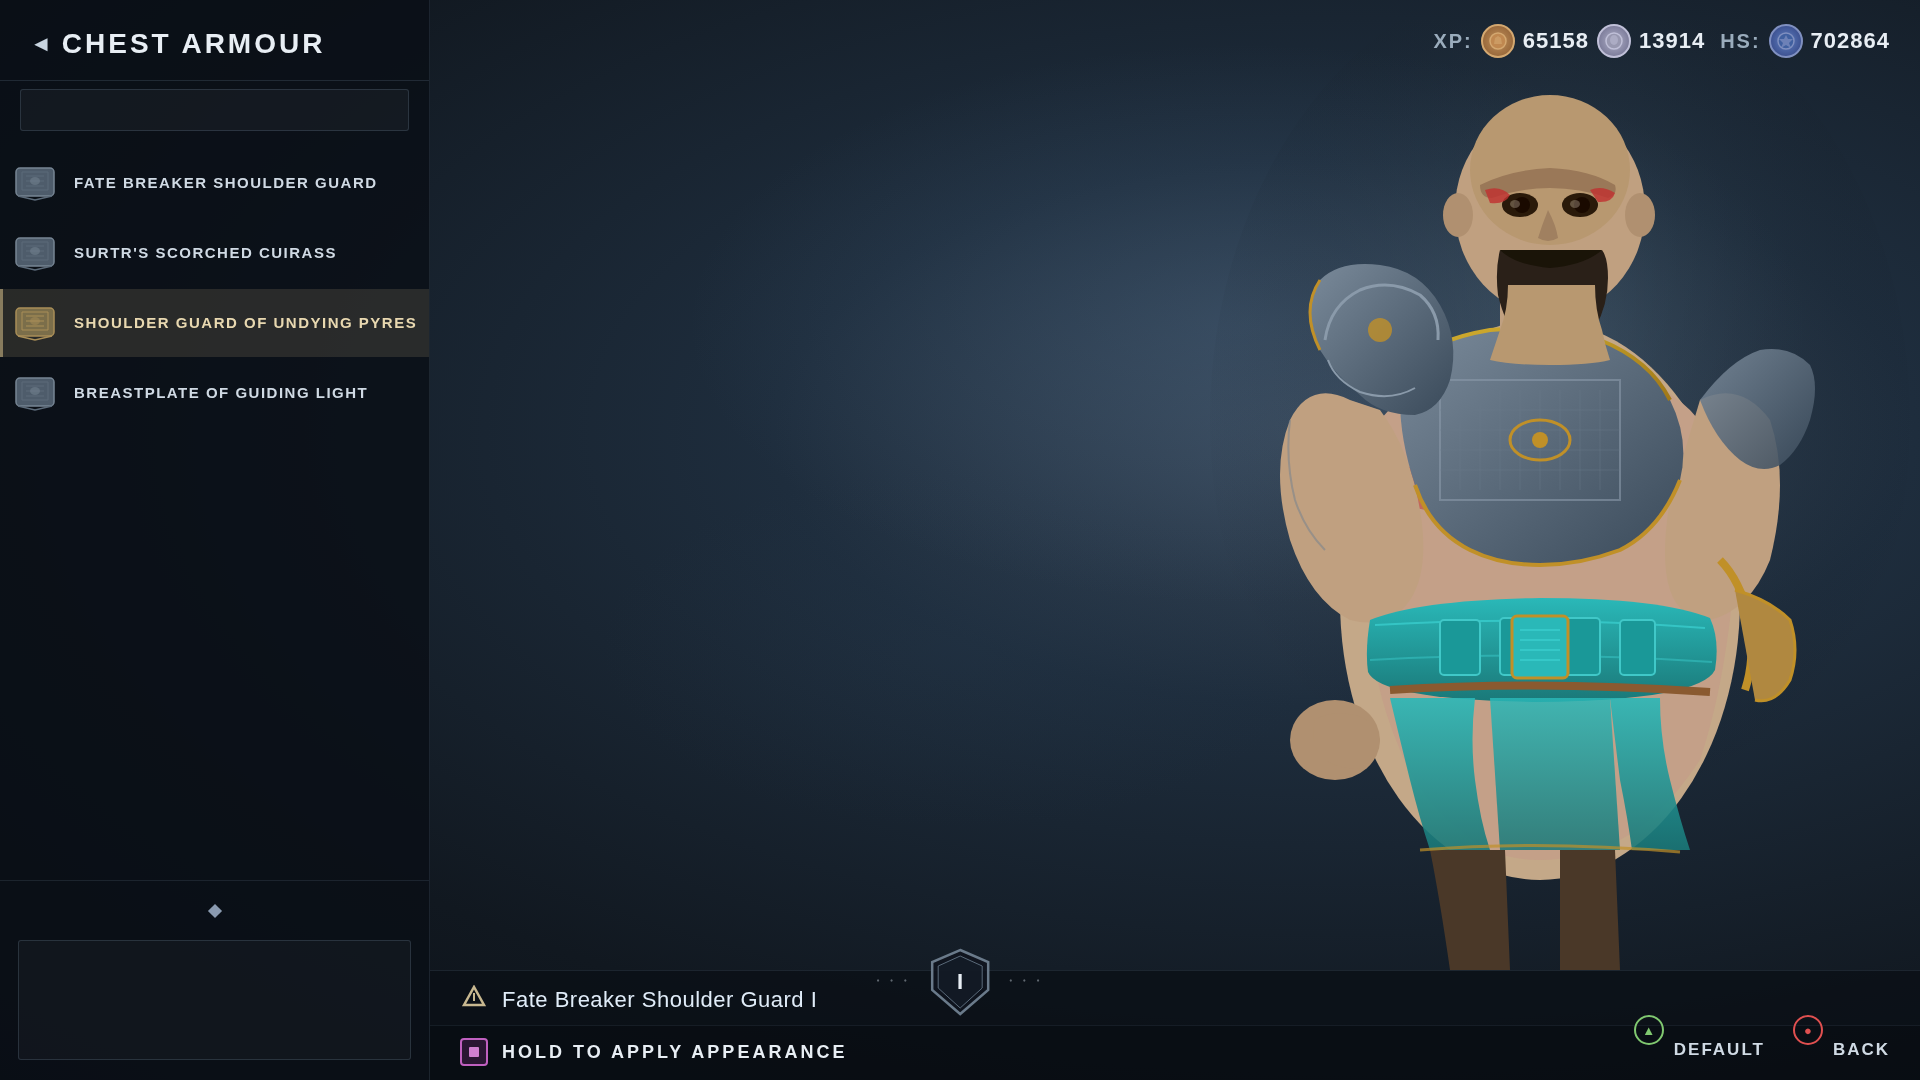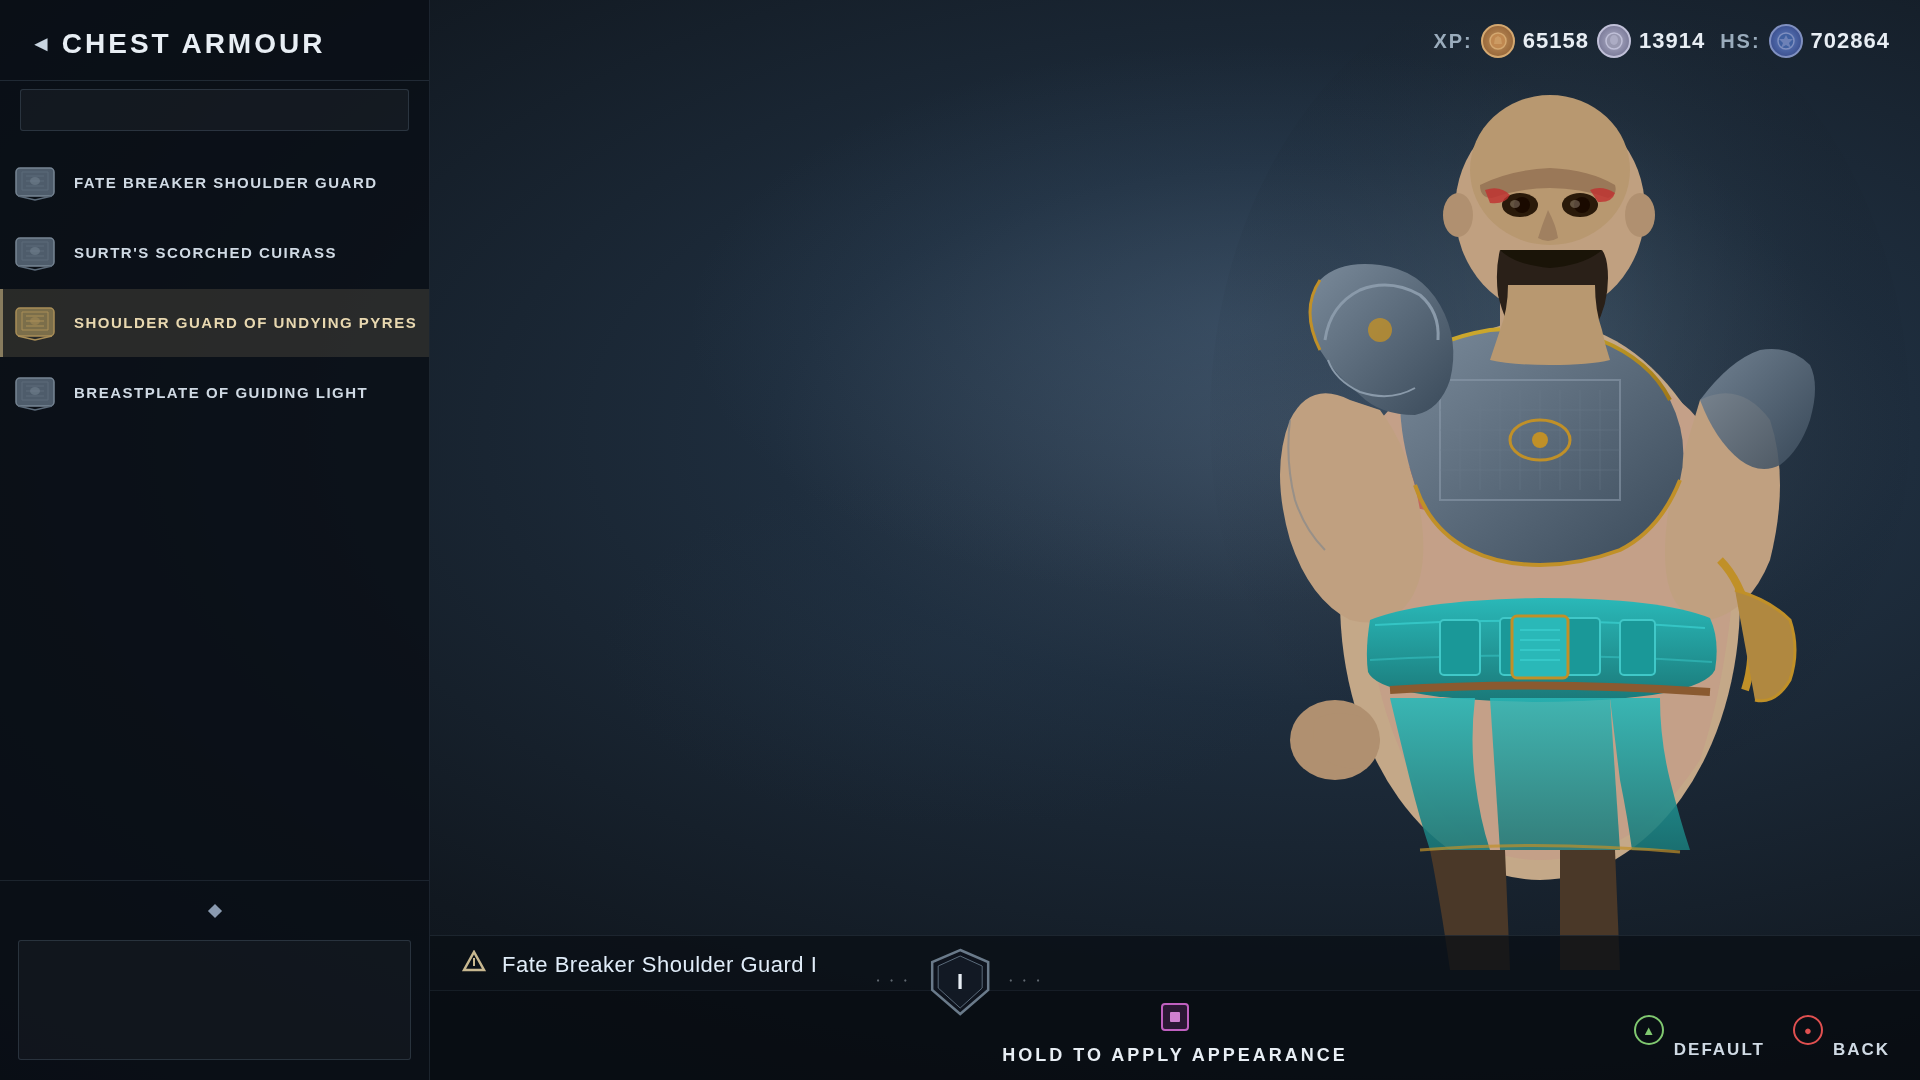--- a/index.html
+++ b/index.html
@@ -246,21 +246,20 @@
       letter-spacing: 0.5px;
     }
 
     .action-bar {
       background: rgba(8, 12, 18, 0.88);
       padding: 12px 30px 14px;
       display: flex;
       align-items: center;
       gap: 14px;
       border-top: 1px solid rgba(100,120,140,0.15);
-      flex-direction: column;
     }
 
     .action-button-icon {
       width: 28px;
       height: 28px;
       border: 2px solid #c060c0;
       border-radius: 4px;
       background: rgba(180,60,180,0.2);
       display: flex;
       align-items: center;

